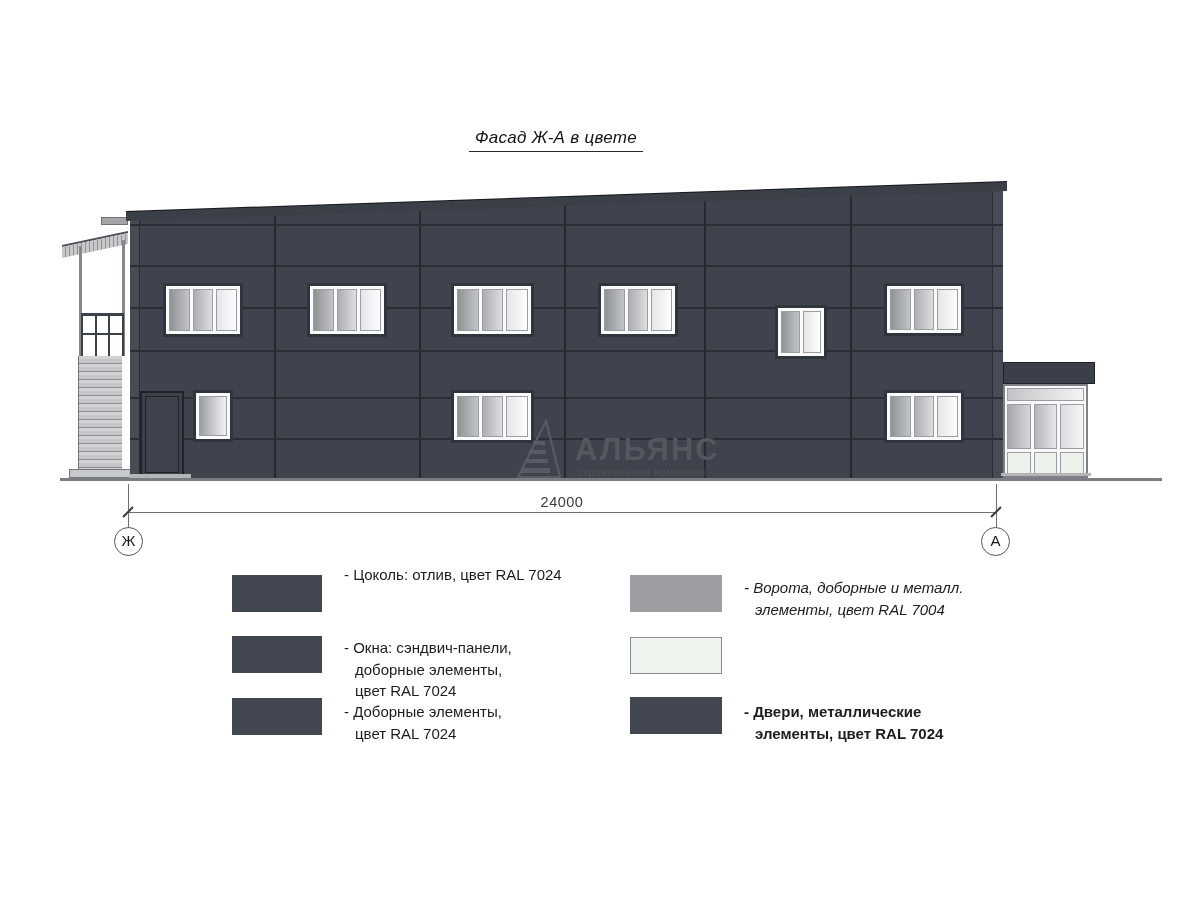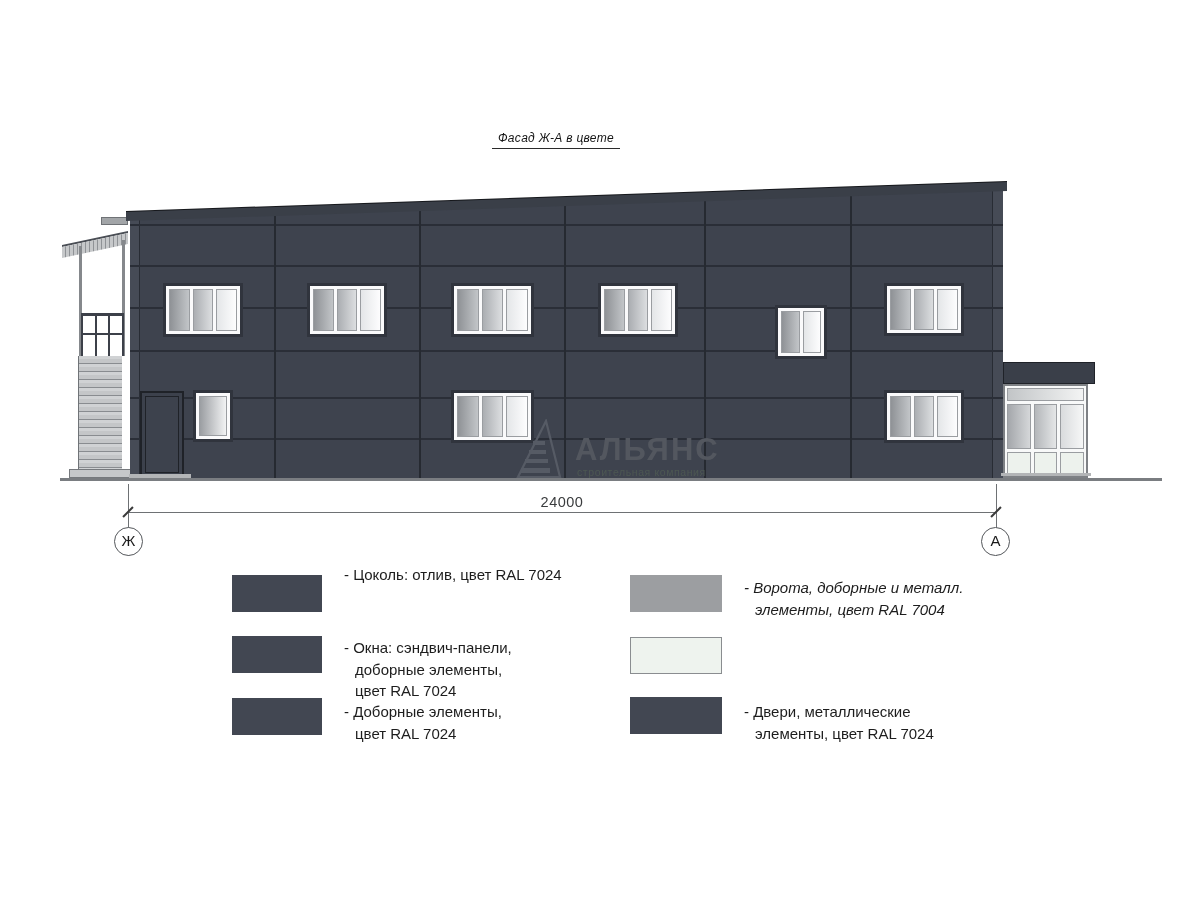--- a/index.html
+++ b/index.html
@@ -2,21 +2,21 @@
 <html><head>
 <meta charset="utf-8">
 <style>
   html,body{margin:0;padding:0;background:#fff;}
   .sheet{position:relative;width:1200px;height:900px;background:#ffffff;overflow:hidden;
          font-family:"Liberation Sans", sans-serif;}
   .abs{position:absolute;}
 
   
   .title-wrap{position:absolute;left:356px;top:128px;width:400px;text-align:center;}
-  .title{display:inline-block;font-style:italic;font-size:12px;color:#141414;
+  .title{display:inline-block;font-style:italic;font-size:17px;color:#141414;
          border-bottom:1.6px solid #2a2a2a;padding:0 6px 3px 6px;letter-spacing:.3px;}
 
   
   .fascia-line{position:absolute;left:126px;top:179px;width:881px;height:38px;background:#16181c;
      clip-path:polygon(0 32px,100% 2px,100% 4.5px,0 34.5px);}
   .fascia{position:absolute;left:126px;top:179px;width:881px;height:45px;background:#3a3f48;
      clip-path:polygon(0 33px,100% 3px,100% 12px,0 42px);}
   .facade{position:absolute;left:130px;top:182px;width:873px;height:296px;background:#3e434e;
      clip-path:polygon(0 37px,100% 7px,100% 296px,0 296px);}
   .hjoint{position:absolute;left:0;width:100%;height:2px;background:#2a2e37;}
@@ -249,18 +249,18 @@
 
   <div class="swatch rcol" style="left: 630px; top: 575px; background: rgb(156, 158, 161);"></div>
   <div class="leg-text" style="left:744px;top:577px;font-style:italic;">
     <div>- Ворота, доборные и металл.</div>
     <div>элементы, цвет RAL 7004</div>
   </div>
 
   <div class="swatch rcol sw-border" style="left: 630px; top: 637px; background: rgb(238, 243, 238);"></div>
 
   <div class="swatch rcol" style="left: 630px; top: 697px; background: rgb(66, 71, 82);"></div>
-  <div class="leg-text" style="left:744px;top:701px;">
+  <div class="leg-text" style="left:744px;top:701px;font-weight:bold;">
     <div>- Двери, металлические</div>
     <div>элементы, цвет RAL 7024</div>
   </div>
 
 </div>
 
 </body></html>

